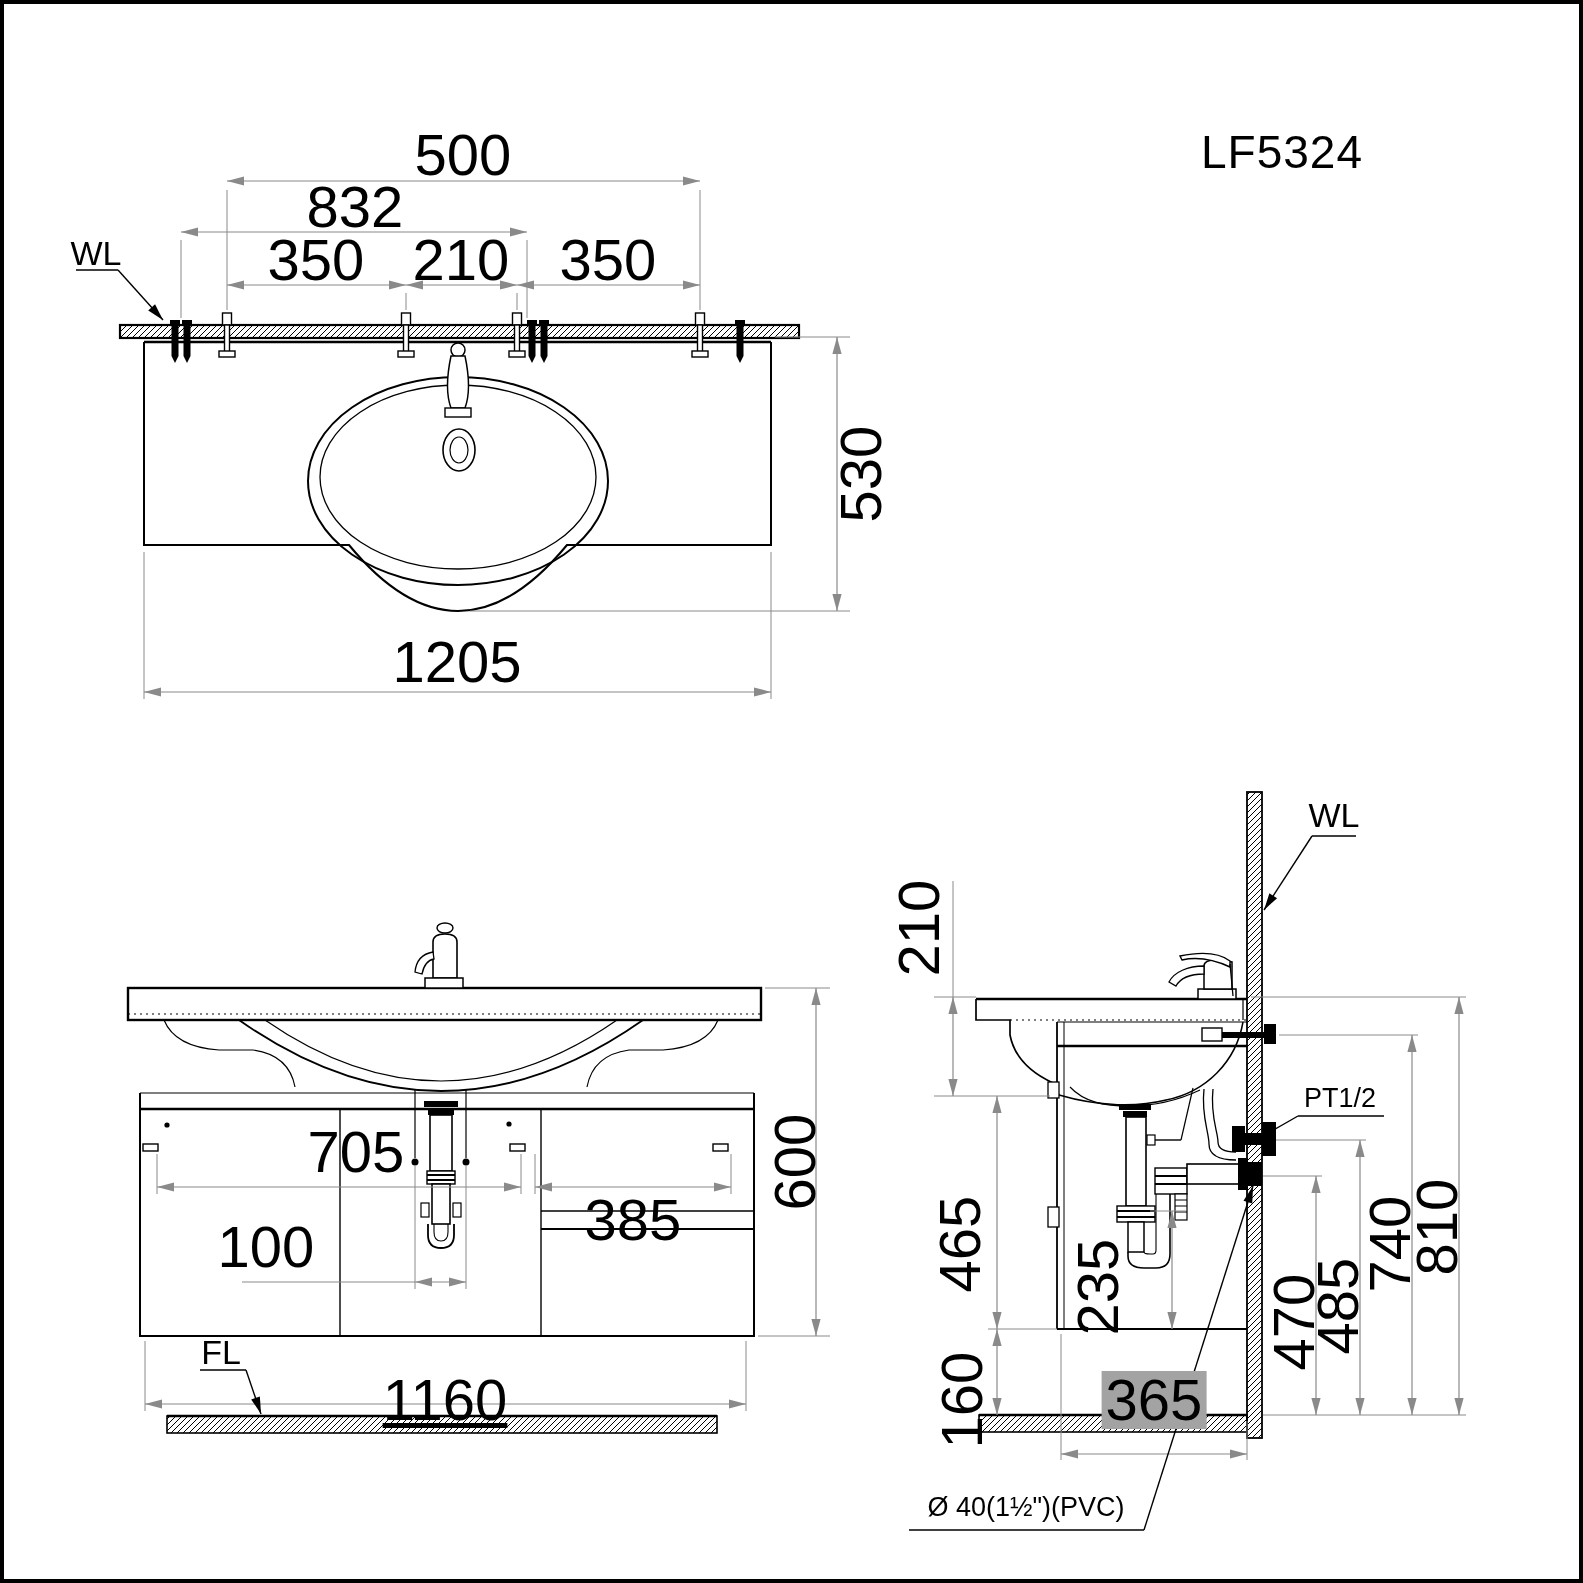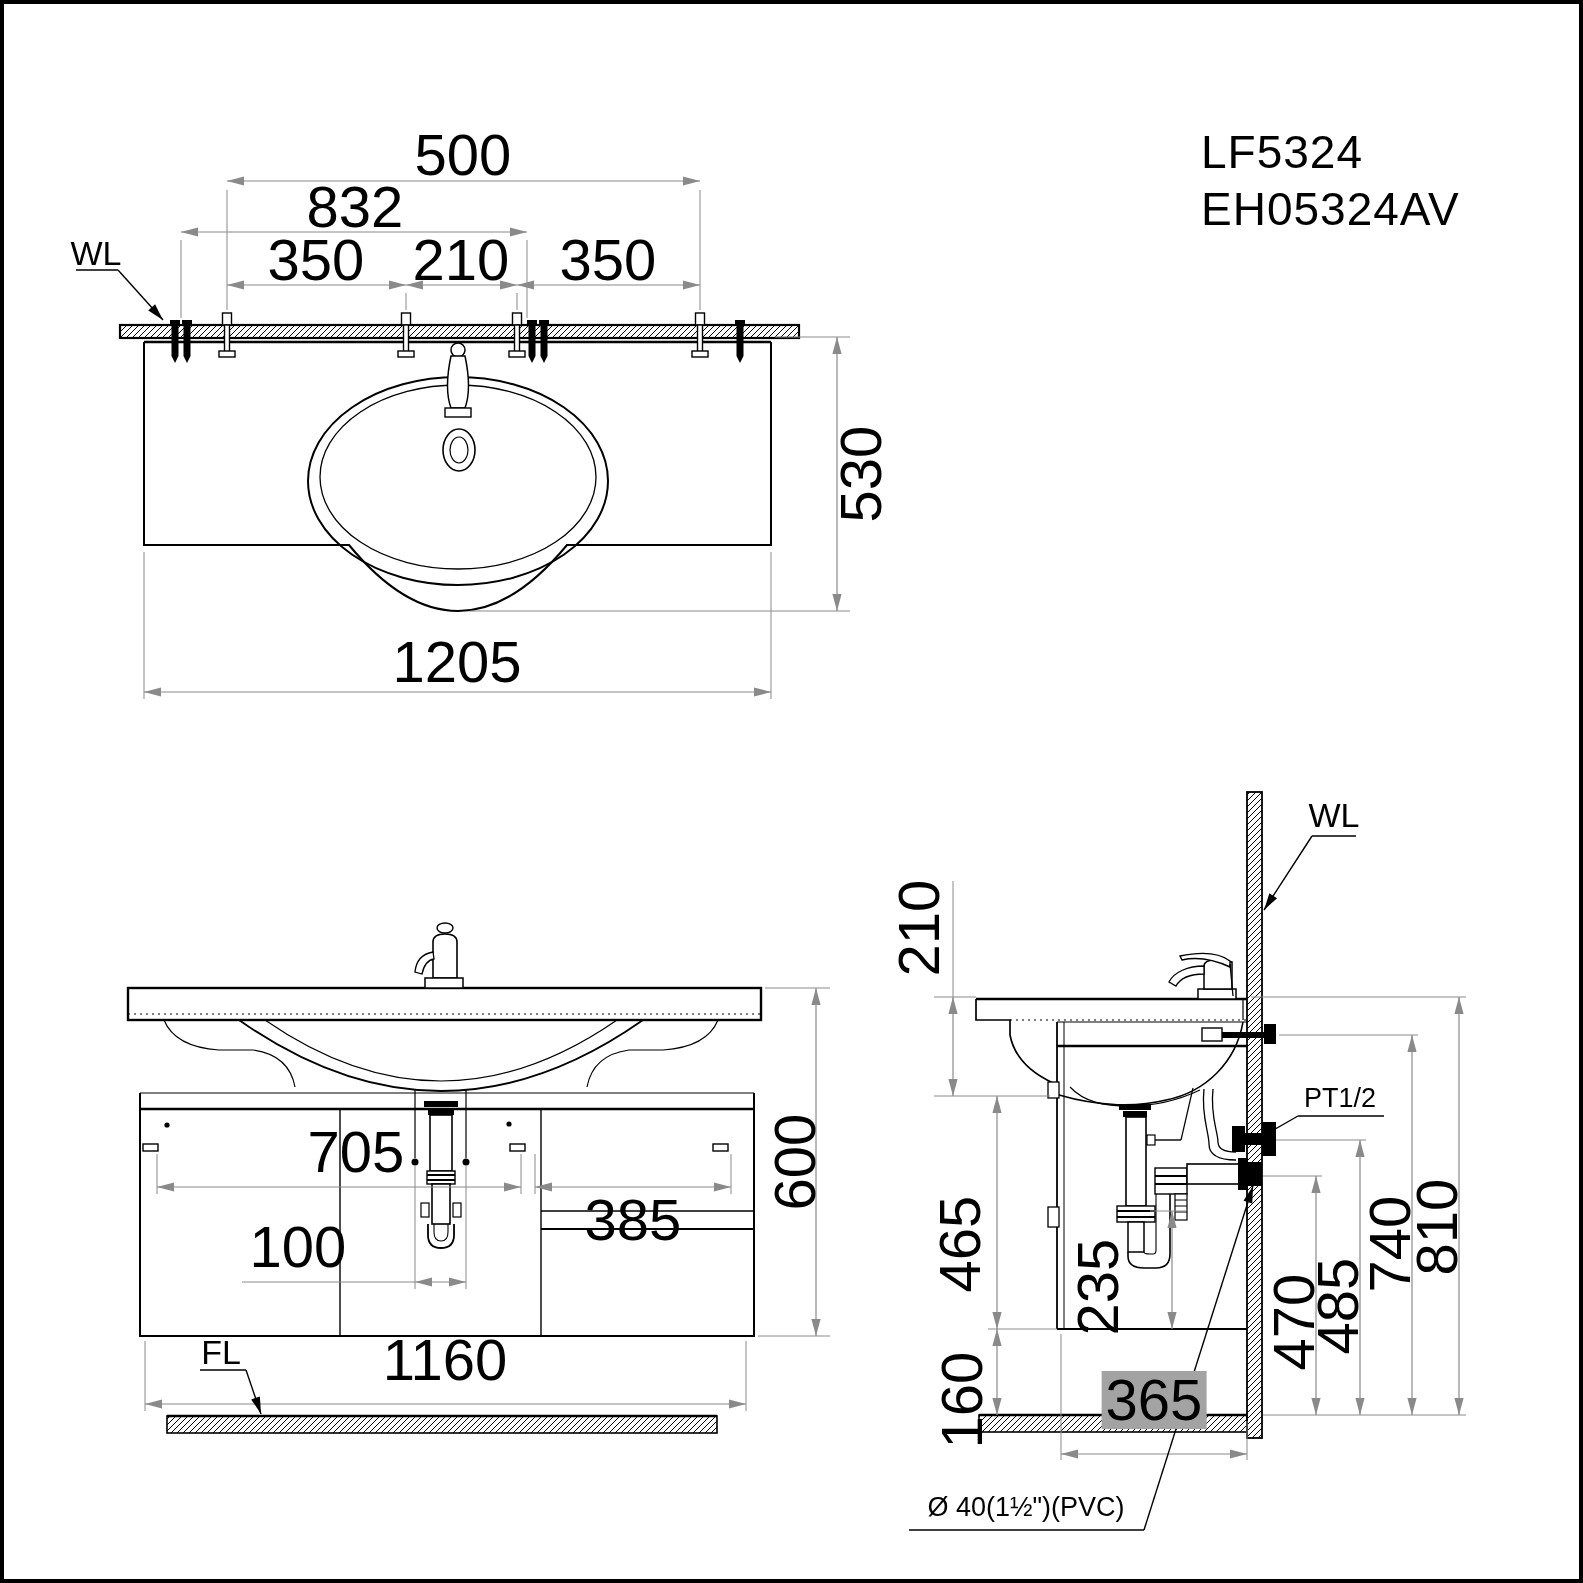--- a/index.html
+++ b/index.html
@@ -325,36 +325,35 @@
         <line x1="1294" y1="1112" x2="1252" y2="1136" stroke="#000" stroke-width="1.4"></line>
         <polygon points="1252,1136 1269.0423725325572,1131.5595565017063 1264.4778942996745,1123.5717195941613" fill="#000"></polygon>
         <line x1="242" y1="1366" x2="257" y2="1410" stroke="#000" stroke-width="1.4"></line>
         <polygon points="257,1410 255.86849009322293,1392.4250267331395 247.16059636198037,1395.3936268687903" fill="#000"></polygon>
         <line x1="1140" y1="1526" x2="1249" y2="1182" stroke="#000" stroke-width="1.4"></line>
         <polygon points="1249,1182 1239.479857074169,1196.8164394734954 1248.2501162380713,1199.59538787136" fill="#000"></polygon>
       </g>
   </svg>
 
   <div class="t ttl" style="left:1197px;top:148px;">LF5324</div>
-  <div class="t ttl" style="left:1197px;top:205px;">EH05324AV</div>
 
   <div class="t dim" style="left:459px;top:151px;">500</div>
   <div class="t dim" style="left:351px;top:203px;">832</div>
   <div class="t dim" style="left:312px;top:256px;">350</div>
   <div class="t dim" style="left:457px;top:256px;">210</div>
   <div class="t dim" style="left:604px;top:256px;">350</div>
   <div class="t dim rot" style="left:857px;top:470px;">530</div>
   <div class="t dim" style="left:453px;top:658px;">1205</div>
   <div class="t lbl" style="left:92px;top:249px;">WL</div>
 
   <div class="t dim" style="left:352px;top:1148px;">705</div>
   <div class="t dim" style="left:629px;top:1206px;margin-top:10px;">385</div>
-  <div class="t dim" style="left:262px;top:1243px;margin-left:32px;">100</div>
+  <div class="t dim" style="left:262px;top:1243px;">100</div>
   <div class="t dim rot" style="left:791px;top:1158px;">600</div>
-  <div class="t dim" style="left:441px;top:1356px;">1160</div>
+  <div class="t dim" style="left:441px;top:1396px;text-decoration:underline;">1160</div>
   <div class="t lbl" style="left:217px;top:1348px;">FL</div>
 
   <div class="t dim rot" style="left:915px;top:924px;">210</div>
   <div class="t dim rot" style="left:956px;top:1240px;">465</div>
   <div class="t dim rot" style="left:958px;top:1396px;">160</div>
   <div class="t dim rot" style="left:1094px;top:1283px;">235</div>
   <div class="t dim bgw" style="left:1150px;top:1396px;">365</div>
   <div class="t dim rot" style="left:1290px;top:1318px;">470</div>
   <div class="t dim rot" style="left:1334px;top:1302px;">485</div>
   <div class="t dim rot" style="left:1386px;top:1240px;">740</div>

